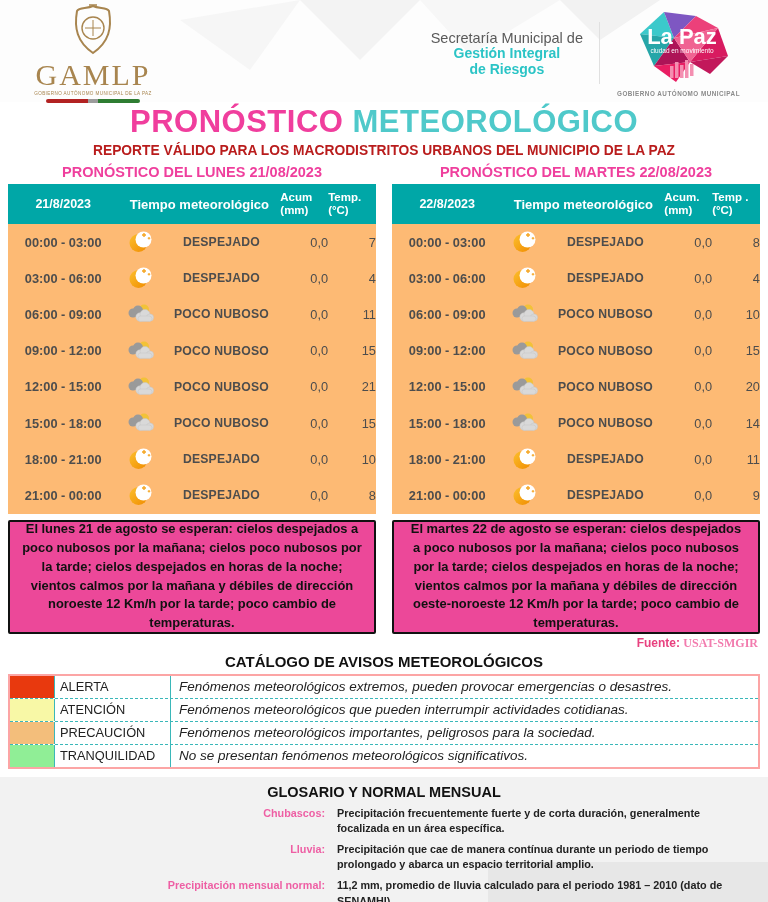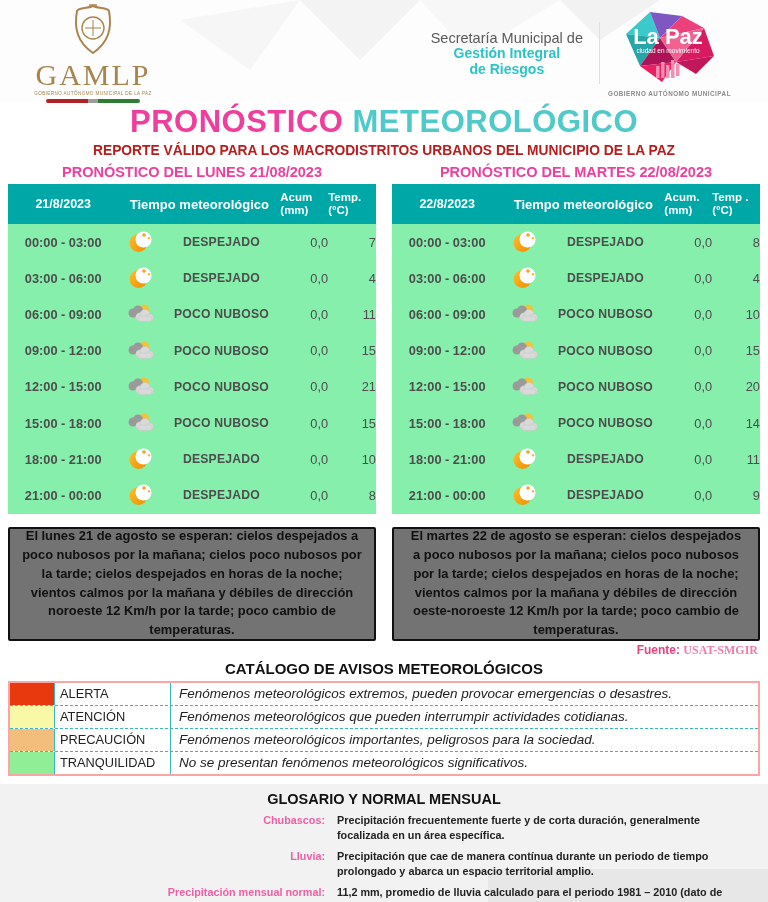--- a/index.html
+++ b/index.html
@@ -9,43 +9,43 @@
   .hdr{position:relative;height:102px;background:#fdfdfd;}
   .bg-polys{position:absolute;inset:0;width:100%;height:100%;pointer-events:none;}
   .gamlp{position:absolute;left:18px;top:4px;width:150px;text-align:center;}
   .gamlp-acronym{font-family:"Liberation Serif",serif;color:#a8854f;font-size:30px;letter-spacing:2px;line-height:1;}
   .gamlp-caption{color:#a8854f;font-size:4.6px;letter-spacing:.4px;margin-top:1px;}
   .gamlp-ribbon{height:4px;margin:3px 28px 0;background:linear-gradient(90deg,#b22222 0 45%,#9c9c9c 45% 55%,#2e7d32 55% 100%);border-radius:2px;}
   .secretaria{position:absolute;right:185px;top:30px;text-align:center;line-height:1.12;}
   .secretaria .l1{color:#5a5a5a;font-size:14.5px;}
   .secretaria .l2,.secretaria .l3{color:#2bc4c6;font-size:14px;font-weight:bold;}
   .hdr-divider{position:absolute;right:168px;top:22px;height:62px;width:1px;background:#e0e0e0;}
-  .lapaz{position:absolute;right:28px;top:8px;width:132px;text-align:left;}
+  .lapaz{position:absolute;right:28px;top:8px;width:132px;text-align:right;}
   .lapaz-caption{color:#8a8a8a;font-size:6.3px;font-weight:bold;letter-spacing:.5px;margin-top:2px;}
   
   .main-title{text-align:center;font-size:31px;font-weight:800;letter-spacing:.5px;margin-top:2px;}
   .main-title .t1{color:#f03e9d;}
   .main-title .t2{color:#4fc9ca;}
   .sub-title{text-align:center;font-size:13.8px;font-weight:bold;color:#b91c1c;margin-top:3px;}
   
   .cols{display:flex;justify-content:space-between;padding:0 8px;margin-top:6px;}
   .fcol{width:368px;}
   .fcol-heading{text-align:center;color:#ef3f9d;font-size:14.5px;font-weight:bold;margin-bottom:4px;}
-  .wtable{background:#86efac;}
+  .wtable{background:#fdba74;}
   .thead{display:flex;align-items:center;background:#00a7a7;color:#fff;height:40px;font-weight:bold;}
   .thead .h-date{width:30%;text-align:center;font-size:12.5px;}
   .thead .h-weather{width:44%;text-align:center;font-size:13px;}
   .thead .h-sm{width:13%;text-align:left;font-size:11.5px;line-height:1.15;}
   .wrow{display:flex;align-items:center;height:36.2px;color:#4d4d4d;}
   .c-time{width:30%;text-align:center;font-size:12.8px;font-weight:600;}
   .c-icon{width:12%;display:flex;justify-content:center;align-items:center;}
   .c-desc{width:32%;text-align:center;font-size:12.2px;font-weight:600;letter-spacing:.2px;}
   .c-acum,.c-temp{width:13%;text-align:right;font-size:12.8px;font-weight:400;}
   
-  .summary-box{margin-top:13px;background:#737373;border:2.5px solid #111;border-radius:2px;
+  .summary-box{margin-top:6px;background:#ec4899;border:2.5px solid #111;border-radius:2px;
                padding:9px 12px;height:92px;display:flex;align-items:center;}
   .summary-box p{margin:0;font-size:12.9px;font-weight:bold;color:#111;text-align:center;line-height:1.45;}
   .fuente{text-align:right;padding:2px 10px 0 0;font-size:12px;font-weight:bold;}
   .fuente .fl{color:#e8417f;}
   .fuente .fv{color:#f27bae;font-family:Liberation Serif, serif;}
   
   .catalog-title{text-align:center;font-size:15px;font-weight:bold;color:#111;margin-top:2px;}
   .catalog{margin:4px 8px 0;border:2px solid #fca5a5;}
   .crow{display:flex;align-items:stretch;height:22px;border-bottom:1px dashed #3ab7b9;}
   .crow:last-child{border-bottom:none;}

